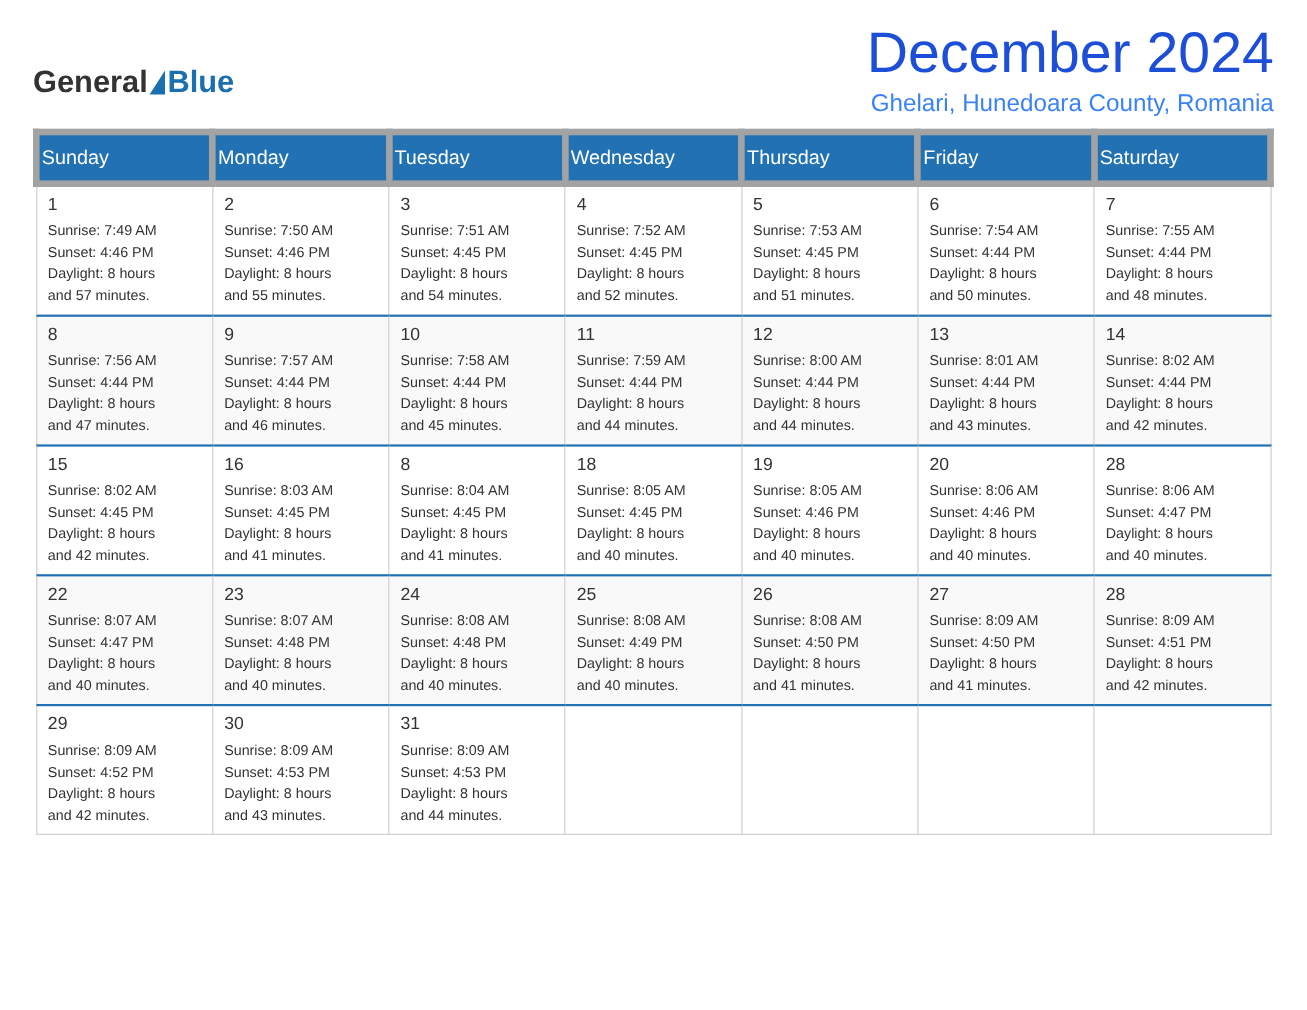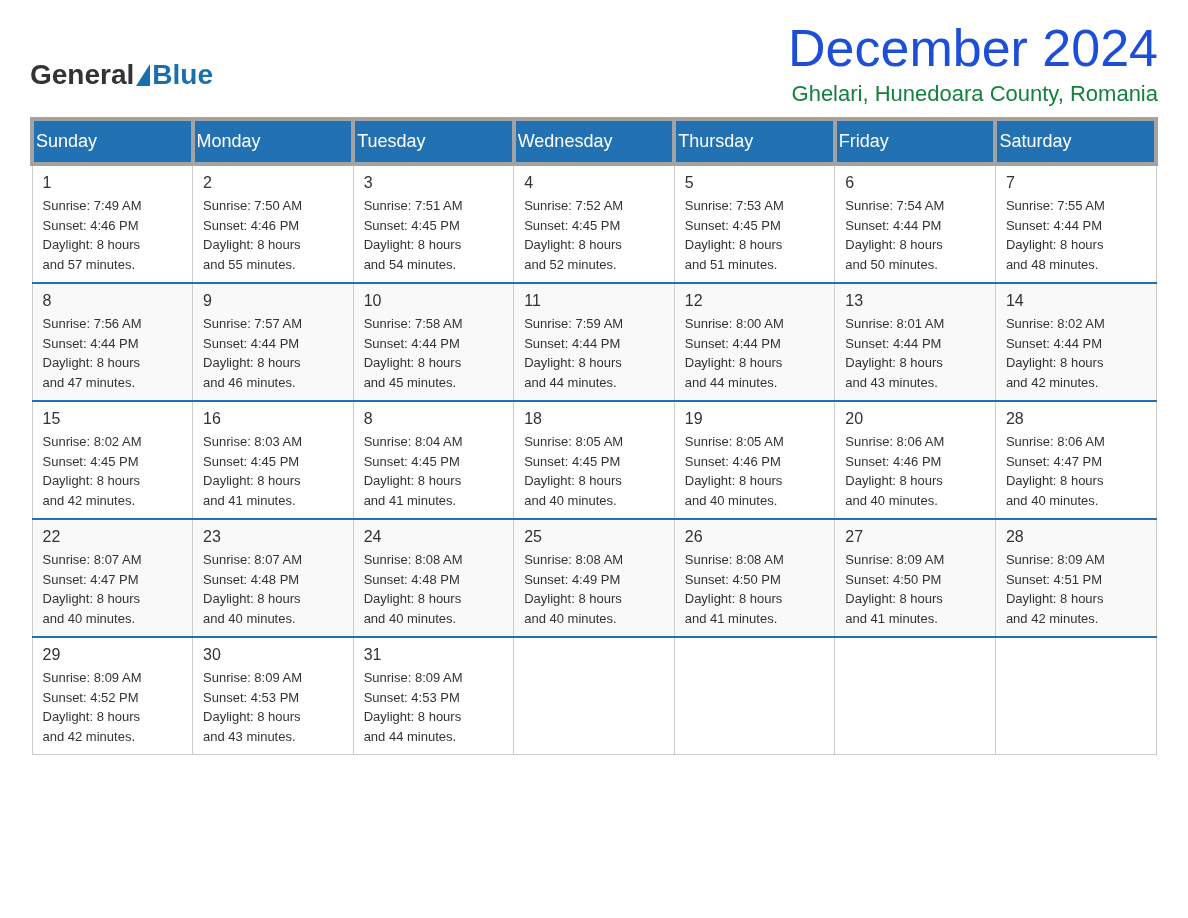--- a/index.html
+++ b/index.html
@@ -48,36 +48,36 @@
       text-align: right;
     }
     .page-title {
       font-size: 52px;
       font-weight: normal;
       color: #1d4ed8;
       line-height: 1.1;
     }
     .subtitle {
       font-size: 22px;
-      color: #15803d;
+      color: #3b82f6;
       margin-top: 4px;
     }
     .calendar-table {
       width: 100%;
       border-collapse: collapse;
       margin-top: 10px;
     }
     .calendar-table thead tr th {
       background-color: #2271b3;
       color: #fff;
       font-size: 18px;
       font-weight: normal;
       padding: 10px 2px;
       text-align: left;
-      border: 4px solid #a3a3a3;
+      border: 6px solid #a3a3a3;
     }
     .calendar-table tbody tr td {
       vertical-align: top;
       padding: 8px 10px;
       border: 1px solid #ccc;
       border-top: 2px solid #2271b3;
       font-size: 13px;
       color: #333;
       width: calc(100% / 7);
       min-height: 100px;

